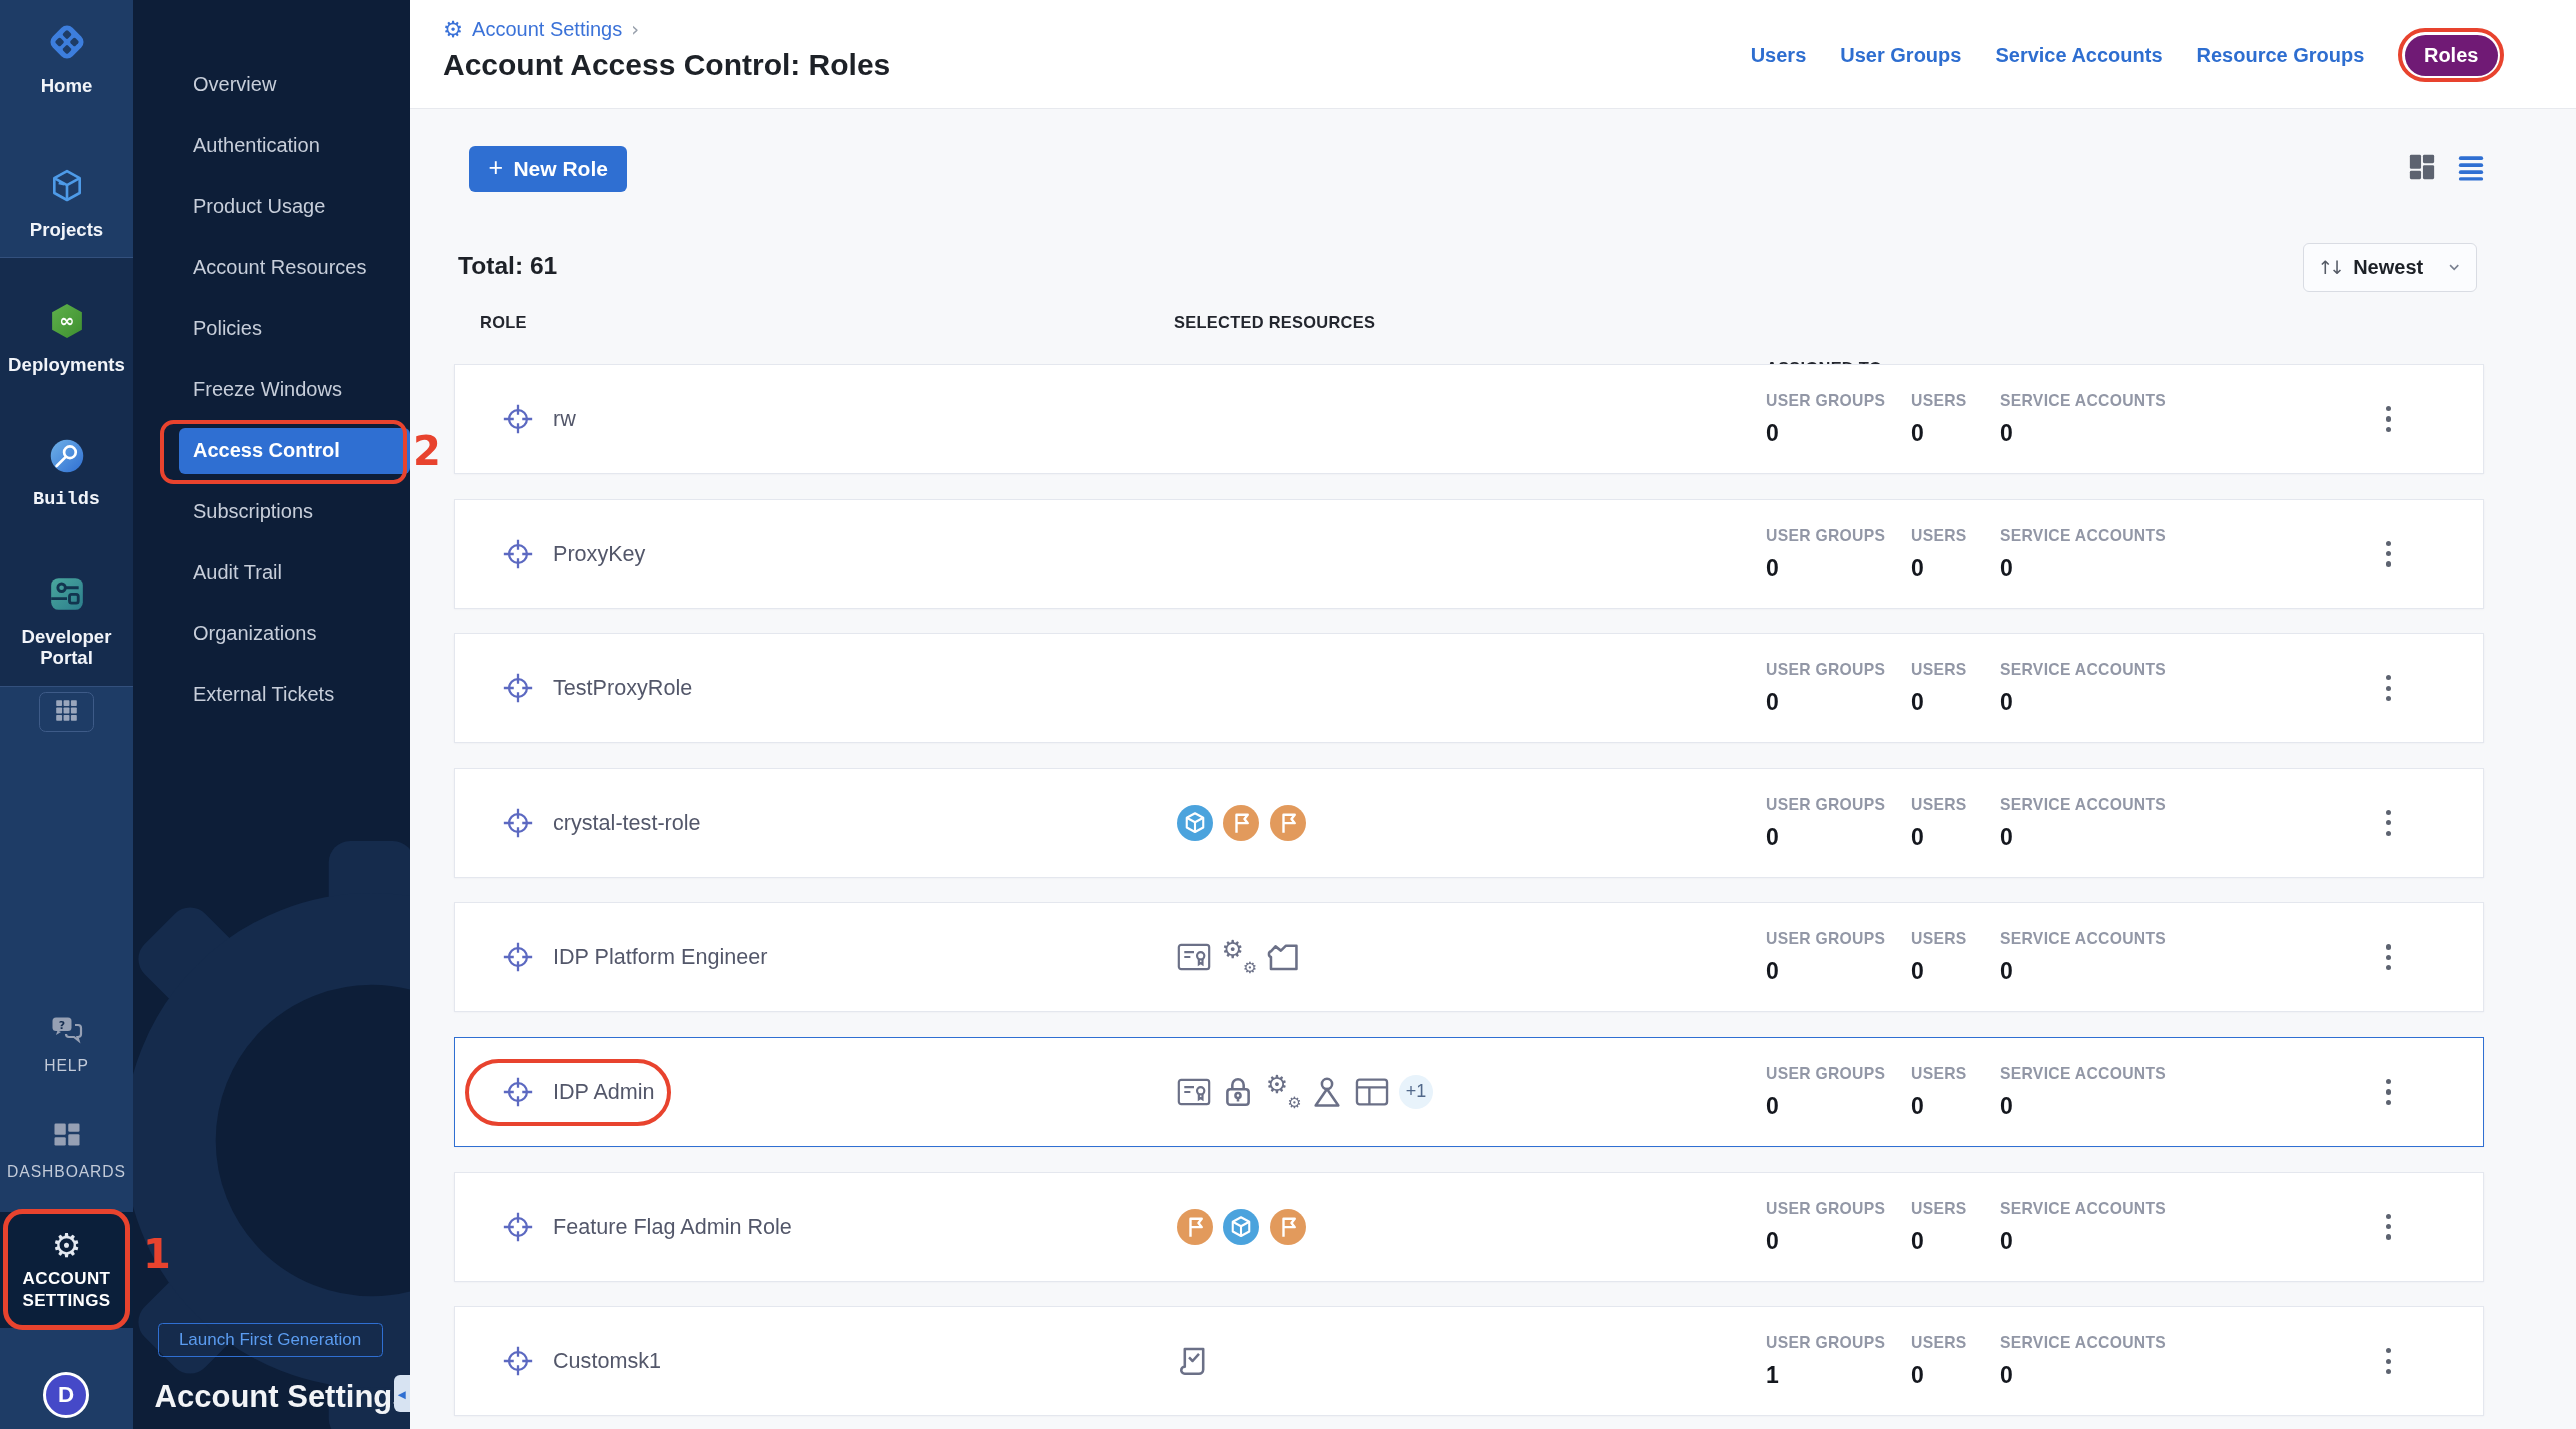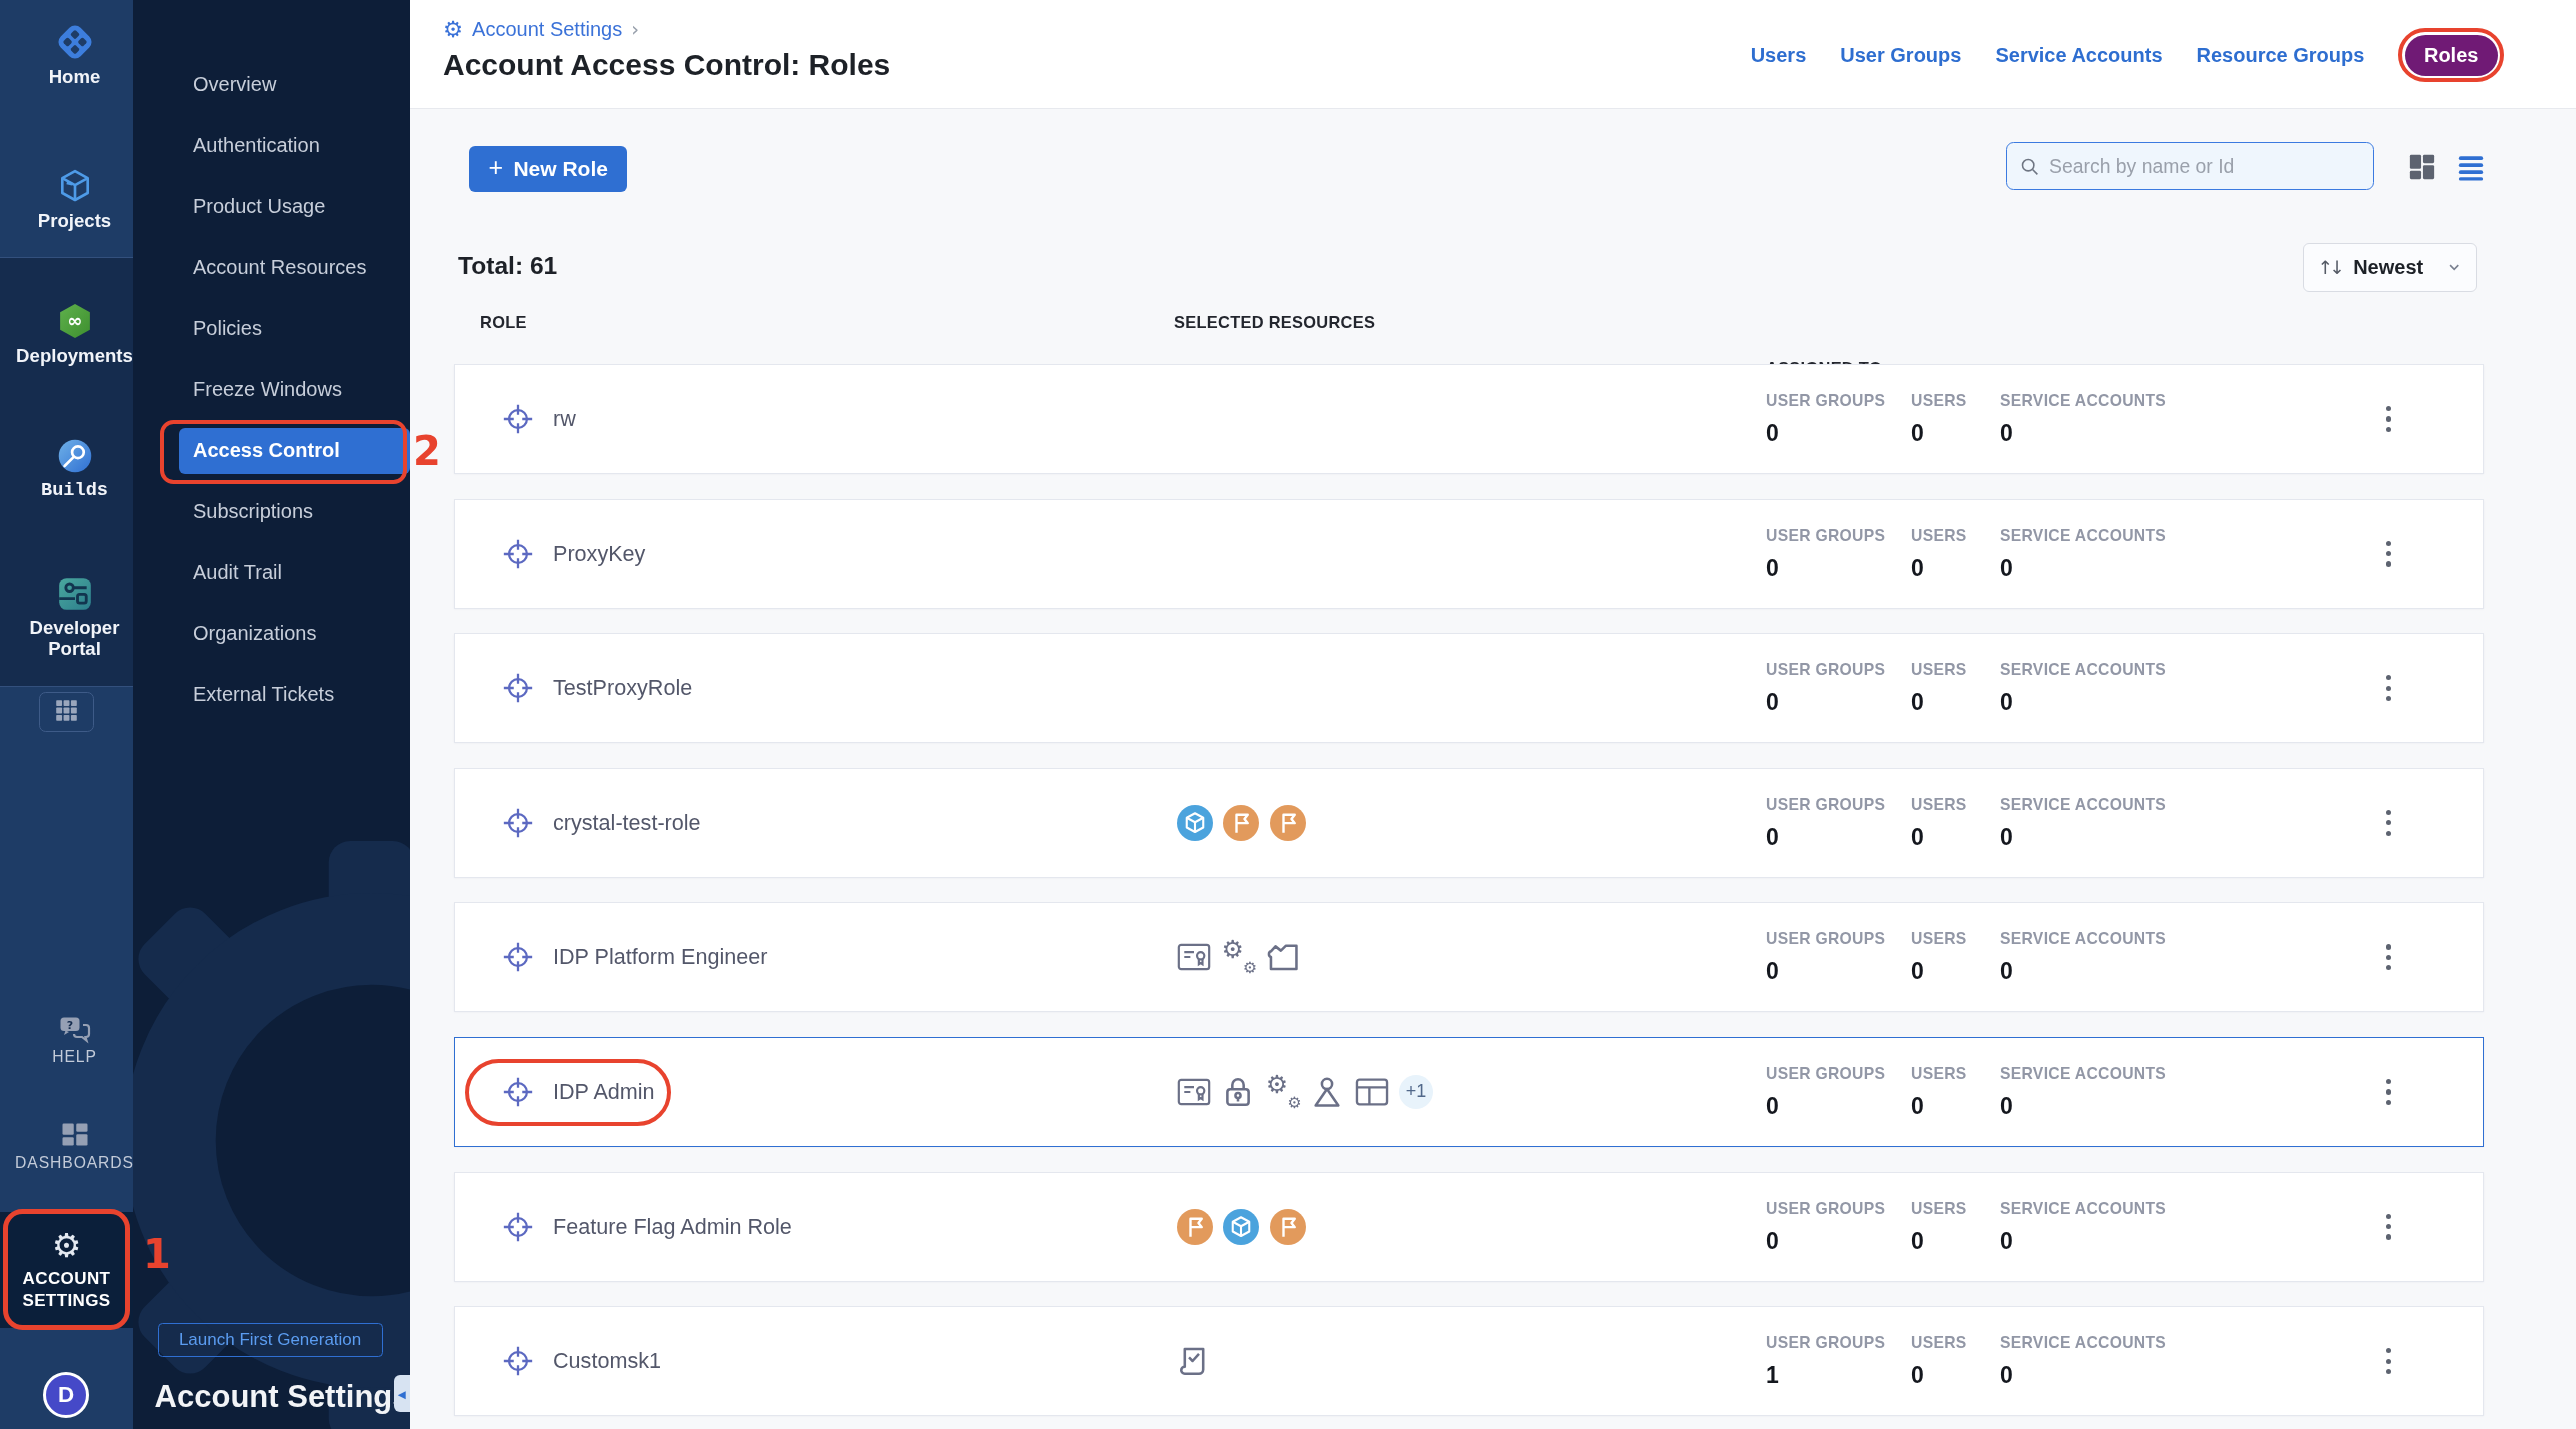--- a/index.html
+++ b/index.html
@@ -2,21 +2,21 @@
 <html style="font-size:12px"><head>
 <meta charset="utf-8">
 <style>
   *{margin:0;padding:0;box-sizing:border-box;}
   html,body{width:2576px;height:1430px;overflow:hidden;background:#F7F8FA;font-family:"Liberation Sans",sans-serif;}
   .glyph{font-family:"DejaVu Sans",sans-serif;}
 
   
   .rail{position:absolute;left:0;top:0;width:133px;height:100%;background:#1E3C66;z-index:30;}
   .seg-modules{position:absolute;left:0;top:257px;width:100%;height:430px;background:#152C4E;border-top:0.7px solid #33507D;border-bottom:0.7px solid #33507D;}
-  .rail-item{position:absolute;left:8px;width:100%;display:flex;flex-direction:column;align-items:center;color:#F1F4F9;cursor:pointer;}
+  .rail-item{position:absolute;left:0;width:100%;display:flex;flex-direction:column;align-items:center;gap:9px;color:#F1F4F9;cursor:pointer;}
   .rail-item .rlabel{font-size:18.6px;font-weight:600;text-align:center;line-height:1.15;}
   .rail-item .rlabel.small{font-size:15.7px;font-weight:500;color:#C3CBD9;letter-spacing:0.9px;}
   .ri-home{top:21px;} .ri-projects{top:165px;} .ri-deployments{top:300px;}
   .ri-builds{top:436px;font-family:Liberation Mono, monospace;} .ri-devportal{top:574px;}
   .ri-help{top:1015px;} .ri-dash{top:1121px;}
   .gridbtn{position:absolute;left:39px;top:692px;width:55px;height:40px;border:1.1px solid #3E5B88;border-radius:6.7px;display:flex;align-items:center;justify-content:center;cursor:pointer;}
   .acct{position:absolute;left:0;top:1212px;width:133px;height:116px;background:#0B1F3A;display:flex;flex-direction:column;align-items:center;justify-content:center;gap:6px;cursor:pointer;}
   .acct .gear{font-size:33px;color:#E4E9F1;line-height:1;}
   .acct .rlabel{font-size:17px;font-weight:600;color:#fff;text-align:center;line-height:1.25;letter-spacing:0.4px;}
   .avatar{position:absolute;left:43px;top:1372px;width:46px;height:46px;border-radius:50%;background:#4549C8;border:3.7px solid #fff;color:#fff;font-size:22.4px;font-weight:bold;display:flex;align-items:center;justify-content:center;cursor:pointer;}
@@ -314,27 +314,20 @@
           <span class="tab tab-pill">Roles</span>
         </span>
       </div>
   </div>
 
   <button class="btn-new">
     <span class="plus">+</span>
     <span>New Role</span>
   </button>
 
-  <div class="search">
-    <svg width="21" height="21" viewBox="0 0 24 24" fill="none" stroke="#6E7582" stroke-width="1.8">
-        <circle cx="10.5" cy="10.5" r="6.5"></circle>
-        <path d="M15.5 15.5L21 21"></path>
-      </svg>
-    <input type="text" placeholder="Search by name or Id" style="">
-  </div>
 
   <div class="vt" id="vt-grid">
     <svg width="28" height="28" viewBox="0 0 30 30" fill="#5D6370">
         <rect x="2" y="2" width="12" height="15" rx="1.5"></rect>
         <rect x="2" y="19" width="12" height="9" rx="1.5"></rect>
         <rect x="16" y="2" width="12" height="9" rx="1.5"></rect>
         <rect x="16" y="13" width="12" height="15" rx="1.5"></rect>
       </svg>
   </div>
   <div class="vt" id="vt-list">

